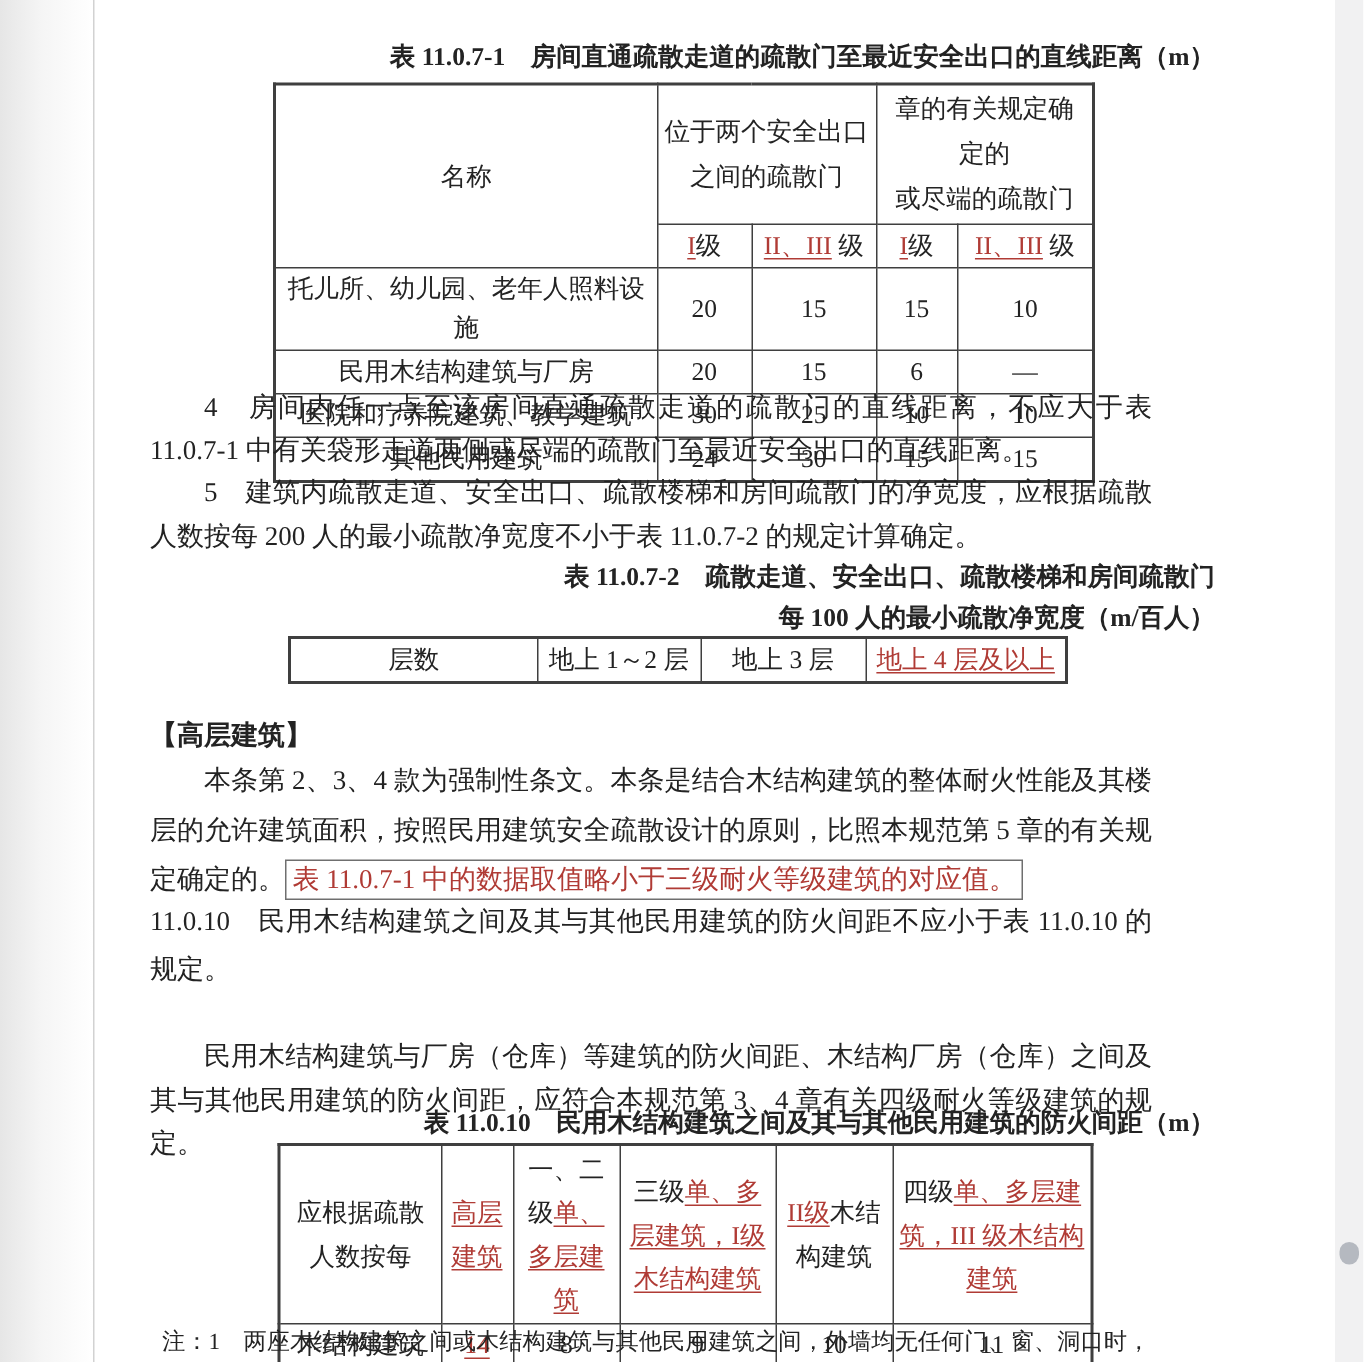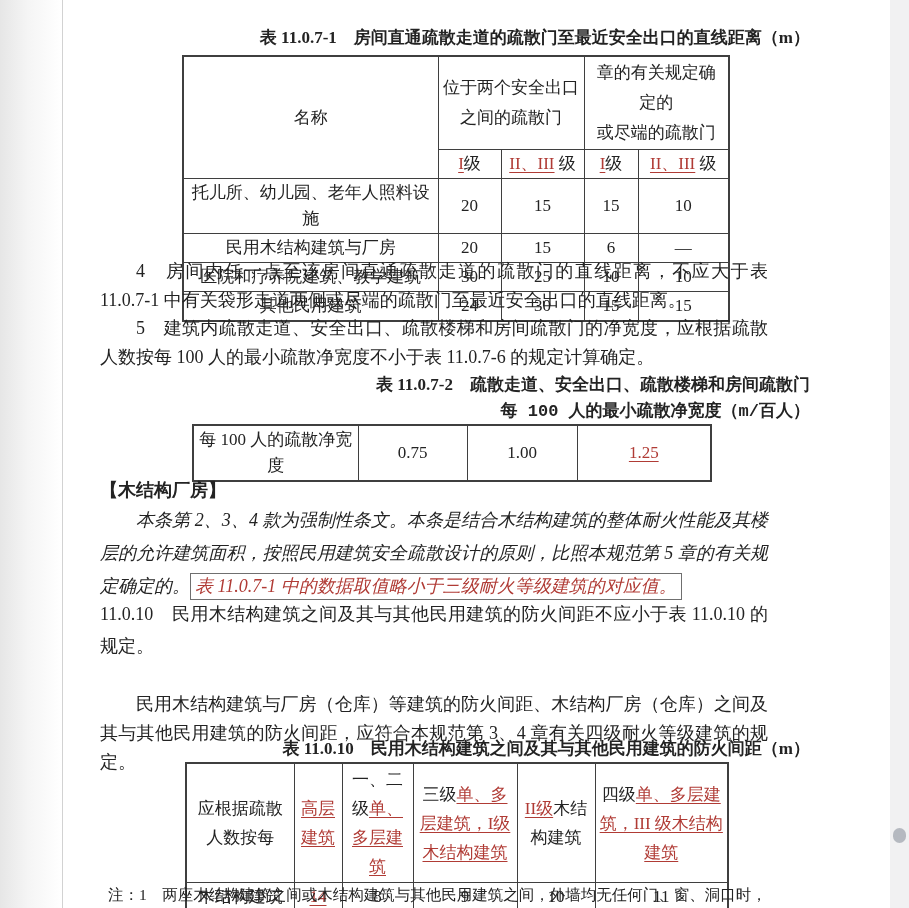--- a/index.html
+++ b/index.html
@@ -44,21 +44,21 @@
     color:#b03b35;
     text-decoration:underline;
     text-decoration-color:#b03b35;
     text-decoration-thickness:1px;
     text-underline-offset:3px;
   }
   .grp-line{line-height:30px;}
   .expl-heading{
     left:100px;font-weight:bold;font-size:18px;line-height:24px;
   }
-  .expl{line-height:33px !important;font-style:italic;}
+  .expl{line-height:33px !important;}
   .boxed-red{
     color:#b03b35;border:1px solid #6f6f6f;
     padding:2px 4px 3px 4px;
   }
   .note-text{
     left:108px;width:690px;margin:0;
     font-size:15.5px;line-height:21px;
   }
   .hdr3 td{line-height:29px;}
 </style>
@@ -122,43 +122,43 @@
       <td>其他民用建筑</td>
       <td>24</td>
       <td>30</td>
       <td>15</td>
       <td>15</td>
     </tr>
   </tbody>
 </table>
 
 <p class="blk body-text indent" style="top:257px;">4　房间内任一点至该房间直通疏散走道的疏散门的直线距离，不应大于表 11.0.7-1 中有关袋形走道两侧或尽端的疏散门至最近安全出口的直线距离。</p>
-<p class="blk body-text indent" style="top:314px;">5　建筑内疏散走道、安全出口、疏散楼梯和房间疏散门的净宽度，应根据疏散人数按每 100 人的最小疏散净宽度不小于表 11.0.7-6 的规定计算确定。</p>
+<p class="blk body-text indent" style="top:314px;">5　建筑内疏散走道、安全出口、疏散楼梯和房间疏散门的净宽度，应根据疏散人数按每 200 人的最小疏散净宽度不小于表 11.0.7-2 的规定计算确定。</p>
 
 <div class="blk t-title" style="top:374px;">表 11.0.7-2　疏散走道、安全出口、疏散楼梯和房间疏散门</div>
-<div class="blk t-title" style="top:401px;font-family:Liberation Mono, monospace;">每 100 人的最小疏散净宽度（m/百人）</div>
+<div class="blk t-title" style="top:401px;">每 100 人的最小疏散净宽度（m/百人）</div>
 
 <table class="blk" style="top:424px;left:192px;width:518px;">
   <colgroup>
     <col style="width:165px">
       <col style="width:109px">
       <col style="width:110px">
       <col style="width:134px">
   </colgroup>
   <tbody>
     <tr style="height:27px">
-      <td>每 100 人的疏散净宽度</td>
-      <td>0.75</td>
-      <td>1.00</td>
-      <td><span class="red-u">1.25</span></td>
+      <td>层数</td>
+      <td>地上 1～2 层</td>
+      <td>地上 3 层</td>
+      <td><span class="red-u">地上 4 层及以上</span></td>
     </tr>
   </tbody>
 </table>
 
-<div class="blk expl-heading" style="top:478px;">【木结构厂房】</div>
+<div class="blk expl-heading" style="top:478px;">【高层建筑】</div>
 <p class="blk body-text indent expl" style="top:504px;"><span>本条第 2、3、4 款为强制性条文。本条是结合木结构建筑的整体耐火性能及其楼层的允许建筑面积，按照民用建筑安全疏散设计的原则，比照本规范第 5 章的有关规定确定的。</span><span class="boxed-red">表 11.0.7-1 中的数据取值略小于三级耐火等级建筑的对应值。</span></p>
 
 <p class="blk body-text" style="top:598px;line-height:32px;">11.0.10　民用木结构建筑之间及其与其他民用建筑的防火间距不应小于表 11.0.10 的规定。</p>
 <p class="blk body-text indent" style="top:654px;margin-top:36px;">民用木结构建筑与厂房（仓库）等建筑的防火间距、木结构厂房（仓库）之间及其与其他民用建筑的防火间距，应符合本规范第 3、4 章有关四级耐火等级建筑的规定。</p>
 
 <div class="blk t-title" style="top:738px;">表 11.0.10　民用木结构建筑之间及其与其他民用建筑的防火间距（m）</div>
 
 <table class="blk" style="top:762px;left:185px;width:542px;">
   <colgroup>
     <col style="width:108px">

